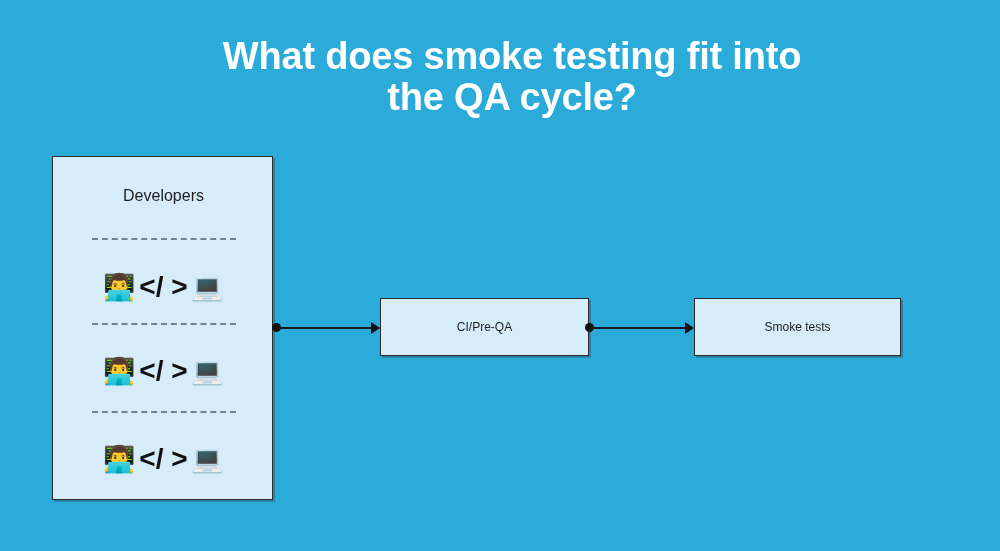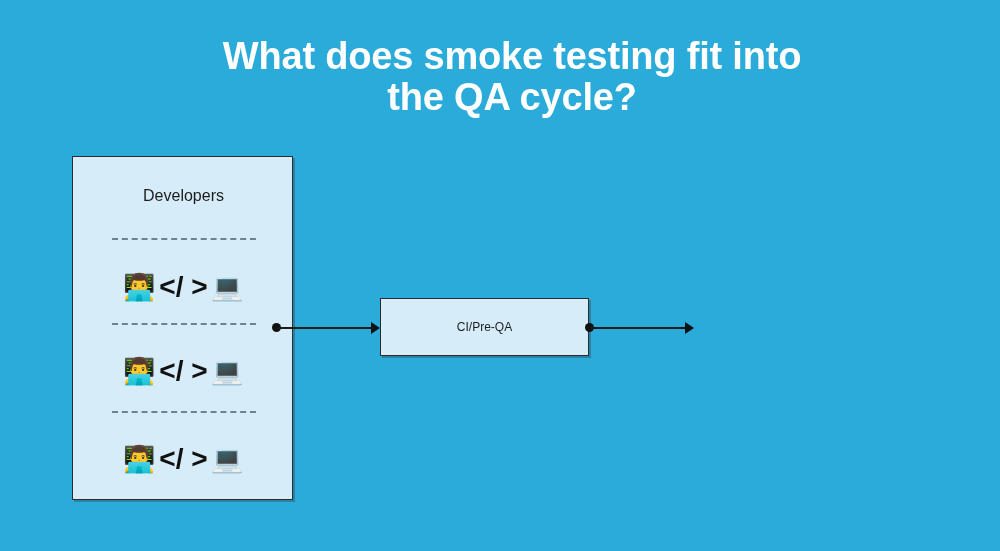--- a/index.html
+++ b/index.html
@@ -40,21 +40,21 @@
   .box {
     position: absolute;
     background: #D6ECF8;
     border: 1px solid #2C2C2C;
     box-sizing: border-box;
     box-shadow: 2px 2px 0 rgba(40,40,40,0.30);
   }
 
   
   #dev-box {
-    left: 72px;
+    left: 52px;
     top: 156px;
     width: 221px;
     height: 344px;
   }
   .dev-title {
     position: absolute;
     left: 0;
     top: 30px;
     width: 221px;
     text-align: center;
@@ -188,14 +188,17 @@
   <div class="arrowhead" id="arrow-1"></div>
 
   <div class="box" id="ci-box">
     <div class="box-label">CI/Pre-QA</div>
   </div>
 
   <div class="dot" id="dot-2"></div>
   <div class="connector" id="conn-2"></div>
   <div class="arrowhead" id="arrow-2"></div>
 
+  <div class="box" id="smoke-box">
+    <div class="box-label">Smoke tests</div>
+  </div>
 
 </div>
 
 </body></html>

